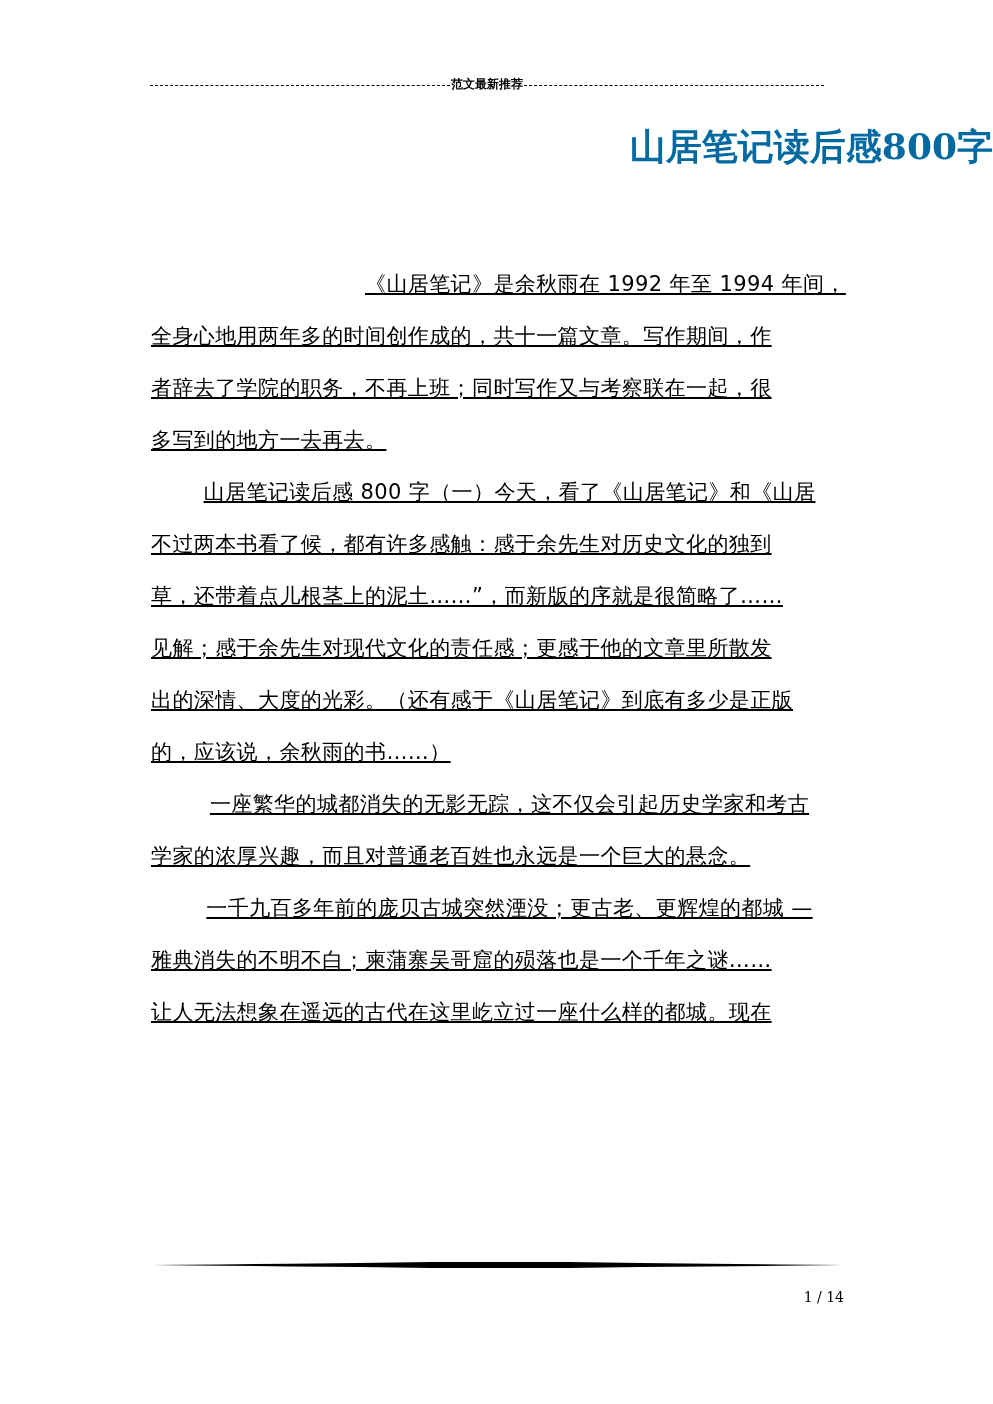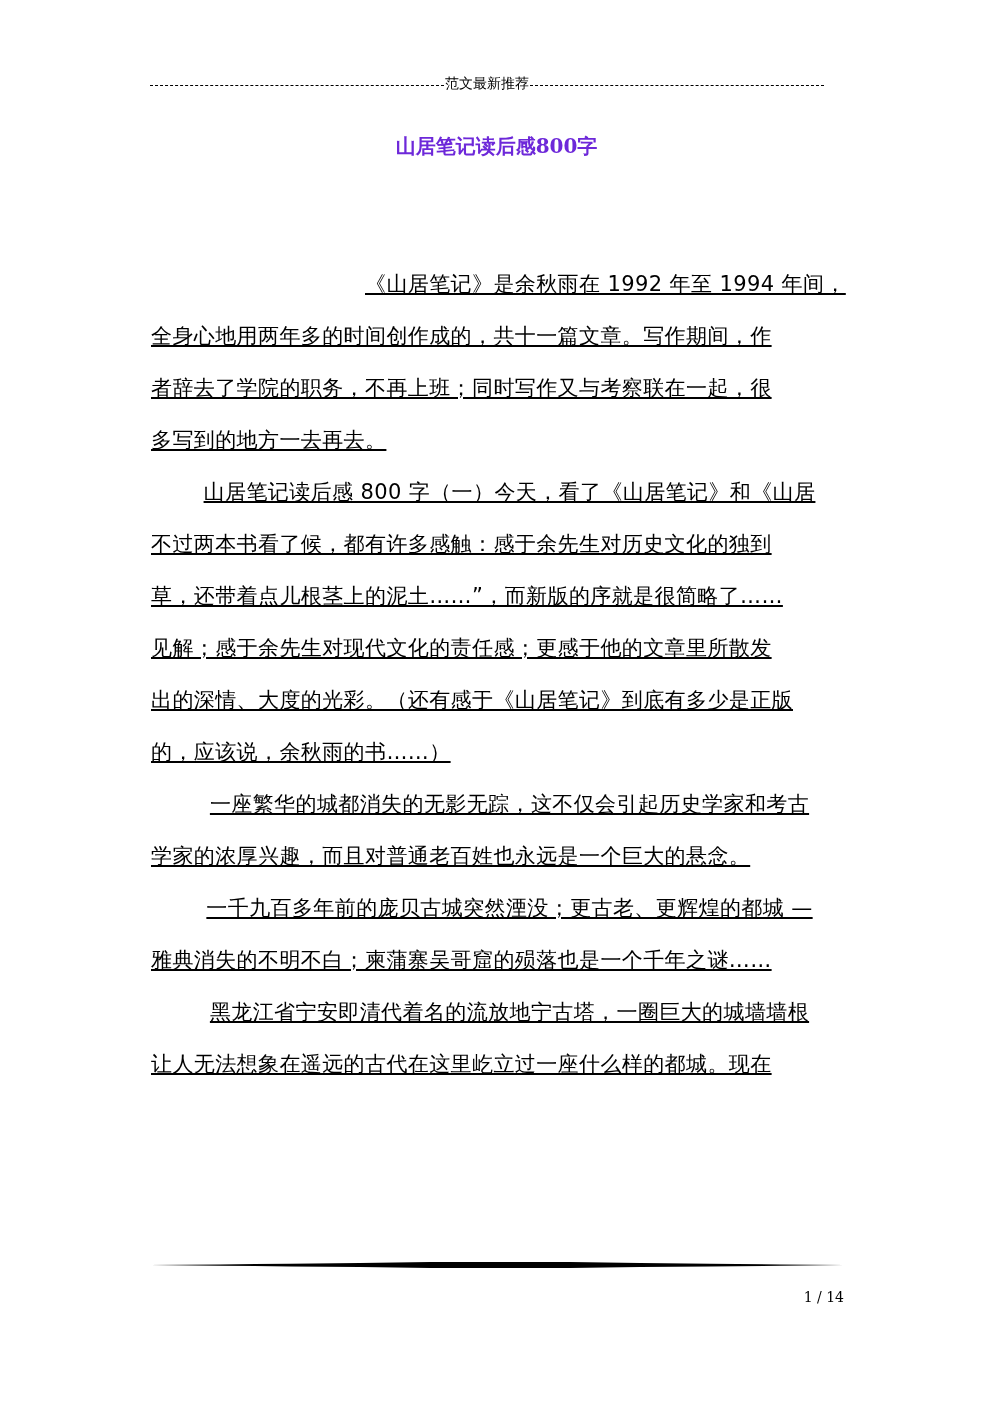--- a/index.html
+++ b/index.html
@@ -26,35 +26,35 @@
       font-size: 12px;
     }
     .header .dash {
       flex: 1;
       height: 0;
       border-top: 1px dashed #000;
       margin-top: 2px;
     }
     .header .label {
       padding: 0 1px;
-      font-weight: normal;
-      font-size: 14px;
+      font-weight: bold;
+      font-size: 12px;
       letter-spacing: 0;
       white-space: nowrap;
     }
     .title {
       position: absolute;
       left: 0;
       top: 128px;
       width: 993px;
-      text-align: center;
-      color: #6d28d9;
+      text-align: right;
+      color: #0369a1;
       font-family: "DejaVu Serif", serif;
       font-weight: bold;
-      font-size: 20px;
+      font-size: 36px;
       line-height: 36px;
     }
     .body-text {
       position: absolute;
       left: 151px;
       top: 258px;
       width: 695px;
       font-family: "DejaVu Sans", sans-serif;
       font-size: 21px;
       line-height: 52px;
@@ -104,21 +104,20 @@
   <span class="line indent-small">山居笔记读后感 800 字（一）今天，看了《山居笔记》和《山居</span>
   <span class="line">不过两本书看了候，都有许多感触：感于余先生对历史文化的独到</span>
   <span class="line">草，还带着点儿根茎上的泥土……”，而新版的序就是很简略了……</span>
   <span class="line">见解；感于余先生对现代文化的责任感；更感于他的文章里所散发</span>
   <span class="line">出的深情、大度的光彩。（还有感于《山居笔记》到底有多少是正版</span>
   <span class="line">的，应该说，余秋雨的书……）</span>
   <span class="line indent-small">一座繁华的城都消失的无影无踪，这不仅会引起历史学家和考古</span>
   <span class="line">学家的浓厚兴趣，而且对普通老百姓也永远是一个巨大的悬念。</span>
   <span class="line indent-small">一千九百多年前的庞贝古城突然湮没；更古老、更辉煌的都城 —</span>
   <span class="line">雅典消失的不明不白；柬蒲寨吴哥窟的殒落也是一个千年之谜……</span>
-  <span class="line indent-small">黑龙江省宁安即清代着名的流放地宁古塔，一圈巨大的城墙墙根</span>
   <span class="line">让人无法想象在遥远的古代在这里屹立过一座什么样的都城。现在</span>
 </div>
 
 <div class="footer-line">
   <svg width="694" height="6" viewBox="0 0 694 6">
     <polygon points="0,3 70,2.4 140,1.8 210,1 280,0 420,0 490,1 560,1.8 630,2.4 694,3 630,3.8 560,4.4 490,5 420,6 280,6 210,5 140,4.4 70,3.8" fill="#000000"></polygon>
   </svg>
 </div>
 
 <div class="page-num">1 / 14</div>

